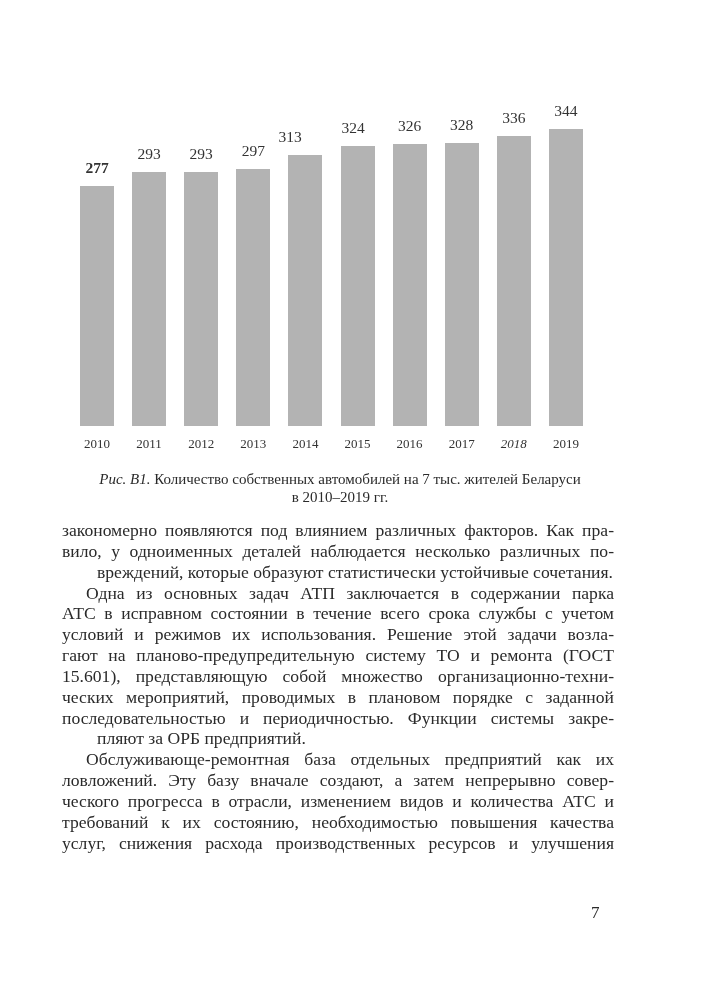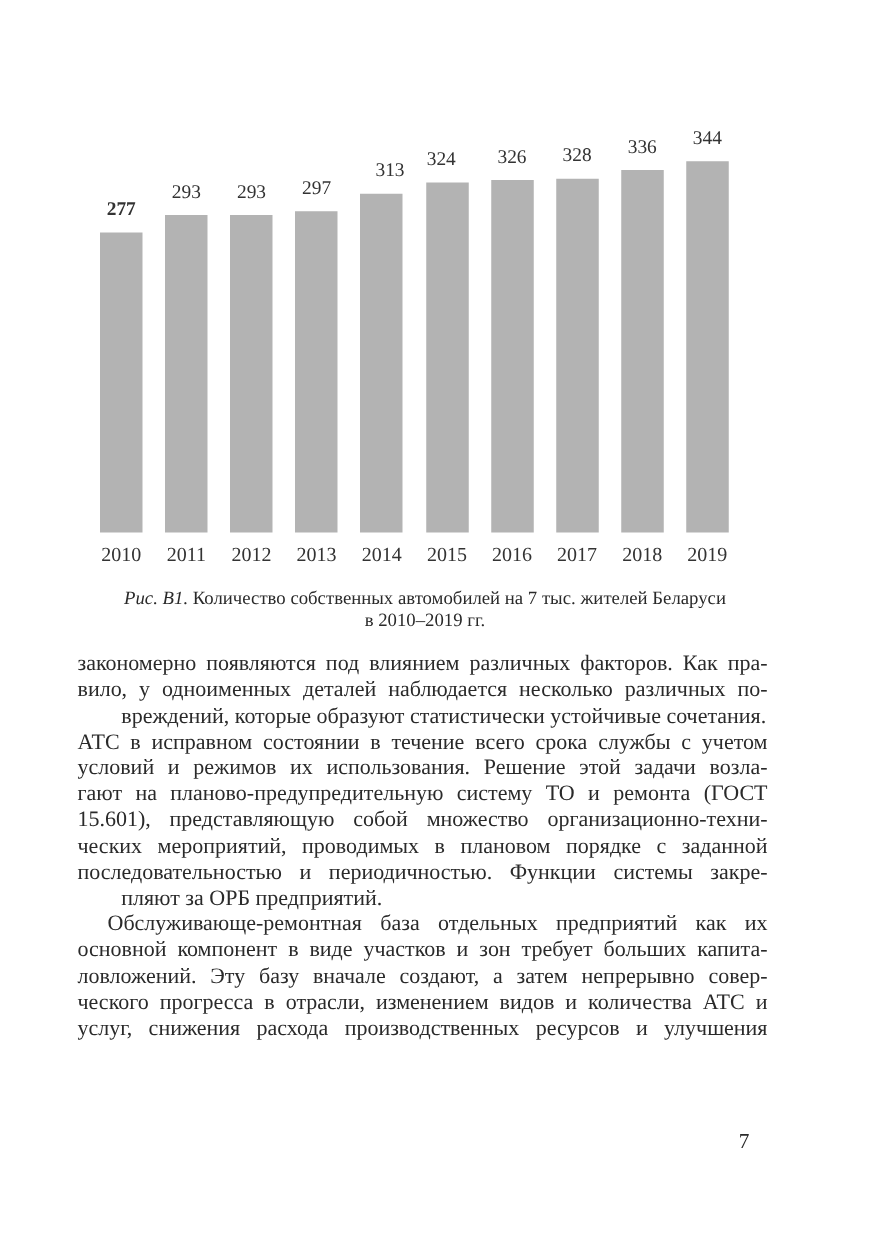--- a/index.html
+++ b/index.html
@@ -1,21 +1,21 @@
 <!DOCTYPE html>
 <html><head>
 <meta charset="utf-8">
 <style>
   html, body { margin: 0; padding: 0; background: #ffffff; }
   body { width: 701px; height: 1001px; position: relative; overflow: hidden;
          font-family: "Liberation Serif", "DejaVu Serif", serif; color: #2a2a2a; }
   .chart { position: absolute; left: 0; top: 0; width: 701px; height: 470px; }
   .bar { position: absolute; width: 34px; background: #b3b3b3; }
   .val { position: absolute; width: 60px; text-align: center; font-size: 15.5px; color: #333; }
-  .cat { position: absolute; width: 60px; text-align: center; font-size: 16px; color: #333; top: 436px; }
+  .cat { position: absolute; width: 60px; text-align: center; font-size: 13px; color: #333; top: 436px; }
   .caption { position: absolute; left: 60px; width: 560px; top: 470px; text-align: center;
              font-size: 15px; line-height: 18px; color: #2a2a2a; }
   .caption .lbl { font-style: italic; }
   .body-text { position: absolute; left: 62px; top: 520px; width: 552px;
                font-size: 17.6px; line-height: 20.85px; }
   .line { display: block; white-space: nowrap; text-align: justify; text-align-last: justify; }
   .line.last { text-align-last: left; margin-left: 35px; }
   .line.indent { padding-left: 24px; }
   .page-num { position: absolute; left: 591px; top: 903px; font-size: 17px; }
 </style>
@@ -29,55 +29,56 @@
     <div class="bar" style="left: 132.1px; top: 172.388px; height: 253.612px; background: rgb(179, 179, 179);"></div>
     <div class="val" style="left: 119.1px; top: 145.388px;">293</div>
     <div class="cat" style="left: 119.1px;">2011</div>
     <div class="bar" style="left: 184.2px; top: 172.388px; height: 253.612px; background: rgb(179, 179, 179);"></div>
     <div class="val" style="left: 171.2px; top: 145.388px;">293</div>
     <div class="cat" style="left: 171.2px;">2012</div>
     <div class="bar" style="left: 236.3px; top: 168.985px; height: 257.015px; background: rgb(179, 179, 179);"></div>
     <div class="val" style="left: 223.3px; top: 141.985px;">297</div>
     <div class="cat" style="left: 223.3px;">2013</div>
     <div class="bar" style="left: 288.4px; top: 155.373px; height: 270.627px; background: rgb(179, 179, 179);"></div>
-    <div class="val" style="left: 282px; top: 128.373px;">313</div>
+    <div class="val" style="left: 260px; top: 128.373px;">313</div>
     <div class="cat" style="left: 275.4px;">2014</div>
     <div class="bar" style="left: 340.5px; top: 146.015px; height: 279.985px; background: rgb(179, 179, 179);"></div>
     <div class="val" style="left: 323px; top: 119.015px;">324</div>
     <div class="cat" style="left: 327.5px;">2015</div>
     <div class="bar" style="left: 392.6px; top: 144.313px; height: 281.687px; background: rgb(179, 179, 179);"></div>
     <div class="val" style="left: 379.6px; top: 117.313px; text-align: center;">326</div>
     <div class="cat" style="left: 379.6px;">2016</div>
     <div class="bar" style="left: 444.7px; top: 142.612px; height: 283.388px; background: rgb(179, 179, 179);"></div>
     <div class="val" style="left: 431.7px; top: 115.612px;">328</div>
     <div class="cat" style="left: 431.7px;">2017</div>
     <div class="bar" style="left: 496.8px; top: 135.806px; height: 290.194px; background: rgb(179, 179, 179);"></div>
     <div class="val" style="left: 483.8px; top: 108.806px; text-align: center;">336</div>
-    <div class="cat" style="left: 483.8px;">2018</div>
+    <div class="cat" style="left: 483.8px; font-style: italic;">2018</div>
     <div class="bar" style="left: 548.9px; top: 129px; height: 297px; background: rgb(179, 179, 179);"></div>
     <div class="val" style="left: 535.9px; top: 102px;">344</div>
     <div class="cat" style="left: 535.9px;">2019</div>
   </div>
 
 <div class="caption">
   <div><span class="lbl">Рис. В1.</span><span> Количество собственных автомобилей на 7 тыс. жителей Беларуси</span></div>
   <div>в 2010–2019 гг.</div>
 </div>
 
 <div class="body-text">
   <span class="line">закономерно появляются под влиянием различных факторов. Как пра-</span>
   <span class="line">вило, у одноименных деталей наблюдается несколько различных по-</span>
   <span class="line last">вреждений, которые образуют статистически устойчивые сочетания.</span>
+  <span class="line indent">Одна из основных задач АТП заключается в содержании парка</span>
   <span class="line">АТС в исправном состоянии в течение всего срока службы с учетом</span>
   <span class="line">условий и режимов их использования. Решение этой задачи возла-</span>
   <span class="line">гают на планово-предупредительную систему ТО и ремонта (ГОСТ</span>
   <span class="line">15.601), представляющую собой множество организационно-техни-</span>
   <span class="line">ческих мероприятий, проводимых в плановом порядке с заданной</span>
   <span class="line">последовательностью и периодичностью. Функции системы закре-</span>
   <span class="line last">пляют за ОРБ предприятий.</span>
   <span class="line indent">Обслуживающе-ремонтная база отдельных предприятий как их</span>
-  <span class="line">основной компонент в виде участков и зон требует больших капита-</span>
   <span class="line">ловложений. Эту базу вначале создают, а затем непрерывно совер-</span>
   <span class="line">ческого прогресса в отрасли, изменением видов и количества АТС и</span>
+  <span class="line">требований к их состоянию, необходимостью повышения качества</span>
   <span class="line">услуг, снижения расхода производственных ресурсов и улучшения</span>
 </div>
 
 <div class="page-num">7</div>
 
 </body></html>

